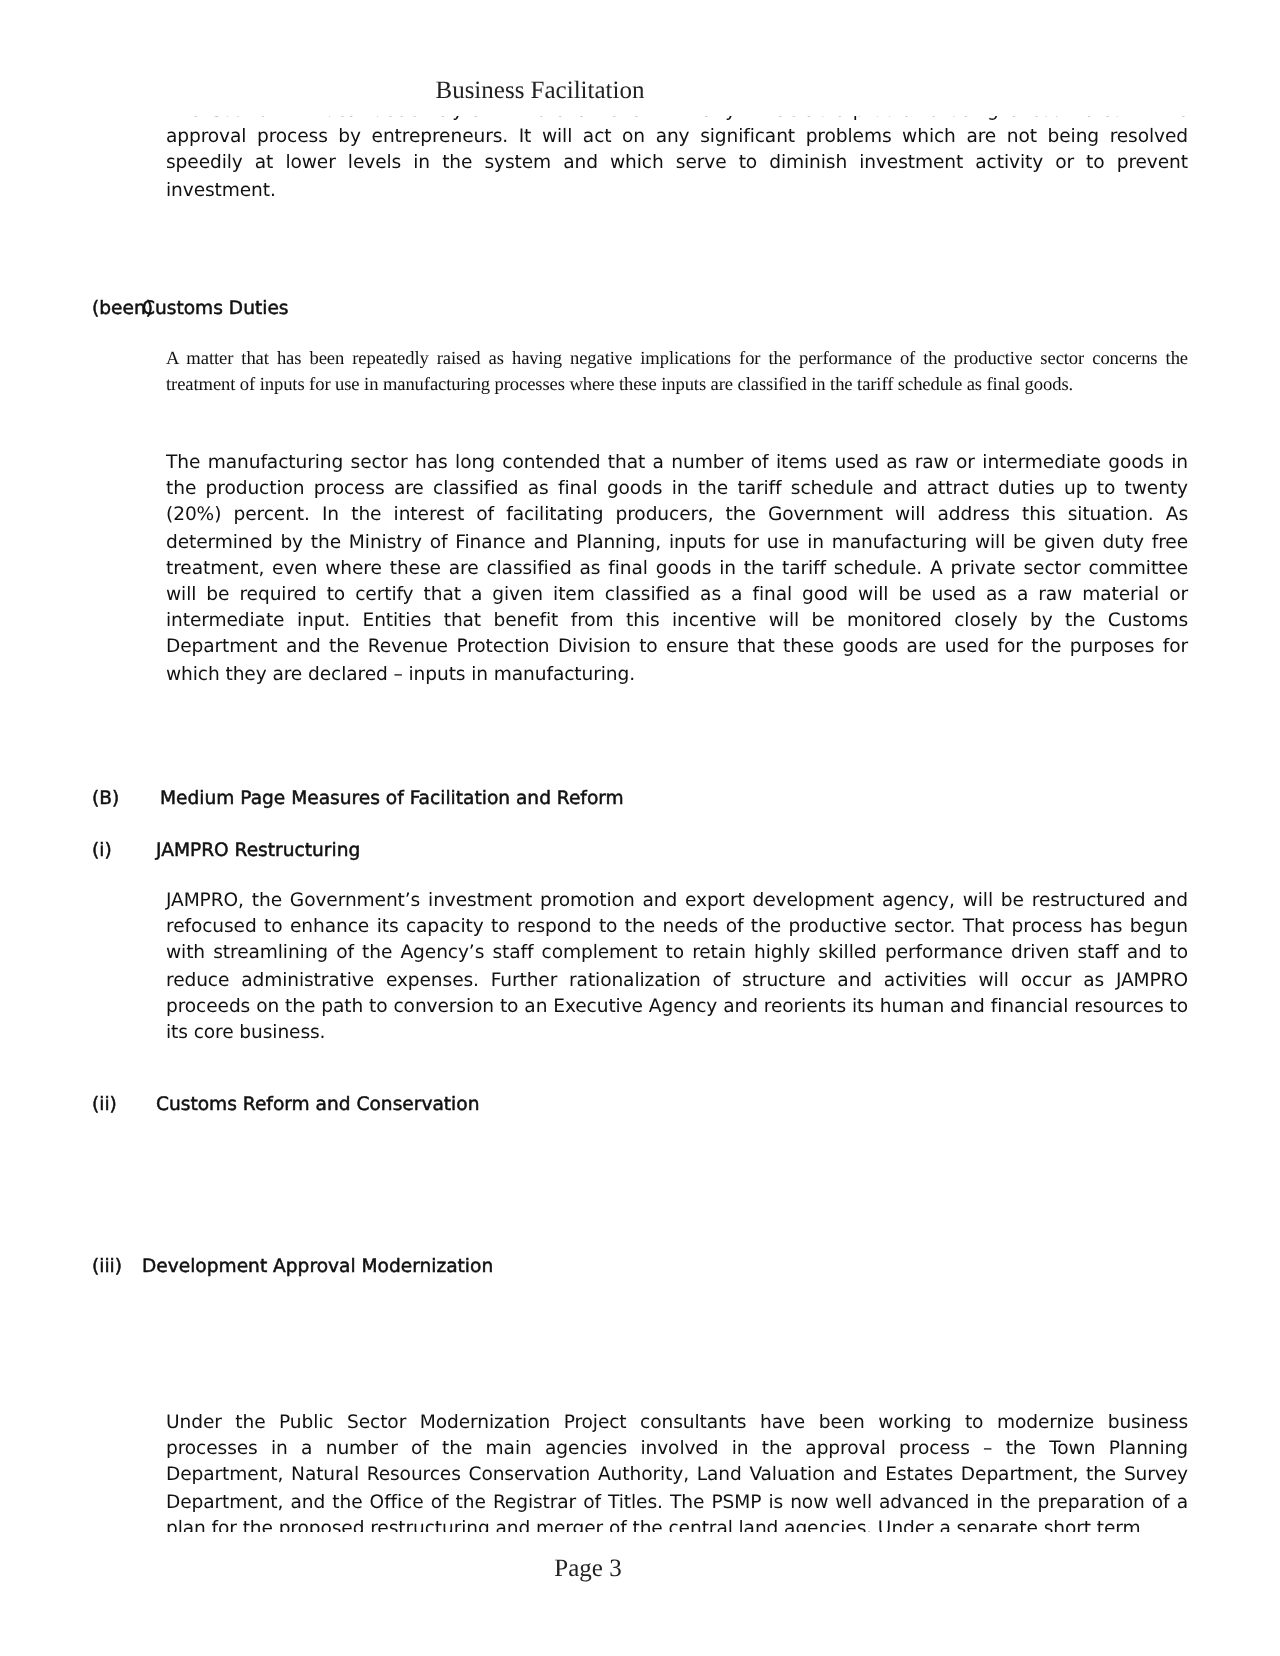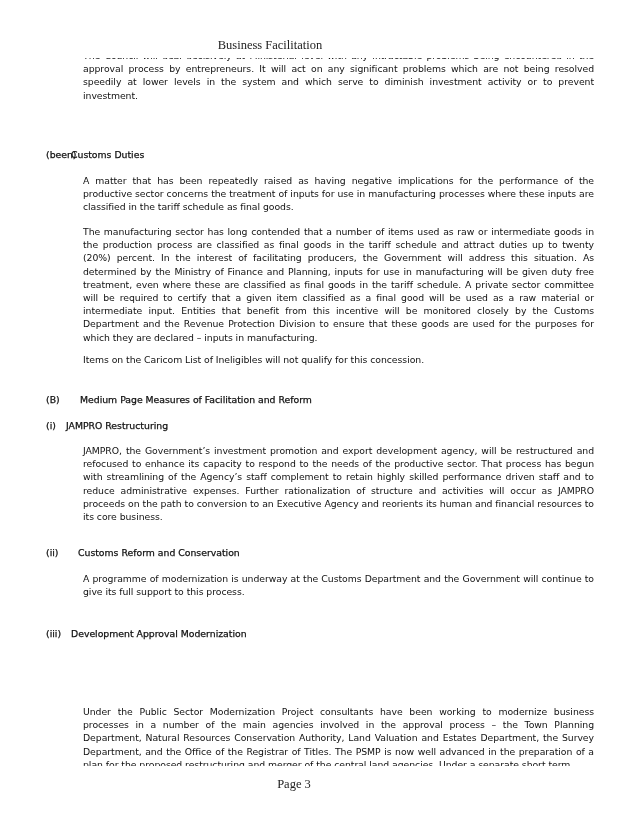--- a/index.html
+++ b/index.html
@@ -79,40 +79,38 @@
 <div class="page-header">Business Facilitation</div>
 
 <div class="body-clip">
 
   <p class="para cutoff-top" style="margin:0;">The Council will deal decisively at Ministerial level with any intractable problems being encountered in the approval process by entrepreneurs.  It will act on any significant problems which are not being resolved speedily at lower levels in the system and which serve to diminish investment activity or to prevent investment.</p>
 
   <div class="heading" style="top:90px; left:46px;">
     <span class="num">(been)</span>
     <span class="title" style="left:25px;">Customs Duties</span>
   </div>
-  <p class="para" style="top:116px; margin:0;">A matter that has been repeatedly raised as having negative implications for the performance of the productive sector concerns the treatment of inputs for use in manufacturing processes where these inputs are classified in the tariff schedule as final goods.</p>
+  <p class="para" style="top:116px; margin:0;font-family:Liberation Serif, serif;">A matter that has been repeatedly raised as having negative implications for the performance of the productive sector concerns the treatment of inputs for use in manufacturing processes where these inputs are classified in the tariff schedule as final goods.</p>
   <p class="para" style="top:167px; margin:0;">The manufacturing sector has long contended that a number of items used as raw or intermediate goods in the production process are classified as final goods in the tariff schedule and attract duties up to twenty (20%) percent.  In the interest of facilitating producers, the Government will address this situation.  As determined by the Ministry of Finance and Planning, inputs for use in manufacturing will be given duty free treatment, even where these are classified as final goods in the tariff schedule.  A private sector committee will be required to certify that a given item classified as a final good will be used as a raw material or intermediate input.  Entities that benefit from this incentive will be monitored closely by the Customs Department and the Revenue Protection Division to ensure that these goods are used for the purposes for which they are declared – inputs in manufacturing.</p>
-  <p class="para" style="top:295px; margin:0;">Items on the Caricom List of Ineligibles will not qualify for this concession.</p>
 
   <div class="heading" style="top:335px; left:46px;">
     <span class="num">(B)</span>
     <span class="title" style="left:34px;">Medium Page Measures of Facilitation and Reform</span>
   </div>
 
   <div class="heading" style="top:361px; left:46px;">
     <span class="num">(i)</span>
-    <span class="title" style="left:20px;">JAMPRO Restructuring</span>
+    <span class="title" style="left:32px;">JAMPRO Restructuring</span>
   </div>
   <p class="para" style="top:386px; margin:0;">JAMPRO, the Government’s investment promotion and export development agency, will be restructured and refocused to enhance its capacity to respond to the needs of the productive sector.  That process has begun with streamlining of the Agency’s staff complement to retain highly skilled performance driven staff and to reduce administrative expenses.  Further rationalization of structure and activities will occur as JAMPRO proceeds on the path to conversion to an Executive Agency and reorients its human and financial resources to its core business.</p>
 
   <div class="heading" style="top:488px; left:46px;">
     <span class="num">(ii)</span>
     <span class="title" style="left:32px;">Customs Reform and Conservation</span>
   </div>
-  <p class="para" style="top:514px; margin:0;">A programme of modernization is underway at the Customs Department and the Government will continue to give its full support to this process.</p>
 
   <div class="heading" style="top:569px; left:46px;">
     <span class="num">(iii)</span>
     <span class="title" style="left:25px;">Development Approval Modernization</span>
   </div>
   <p class="para" style="top:647px; margin:0;">Under the Public Sector Modernization Project consultants have been working to modernize business processes in a number of the main agencies involved in the approval process – the Town Planning Department, Natural Resources Conservation Authority, Land Valuation and Estates Department, the Survey Department, and the Office of the Registrar of Titles.  The PSMP is now well advanced in the preparation of a plan for the proposed restructuring and merger of the central land agencies.  Under a separate short term</p>
 
 </div>
 
 <div class="page-footer">Page 3</div>

